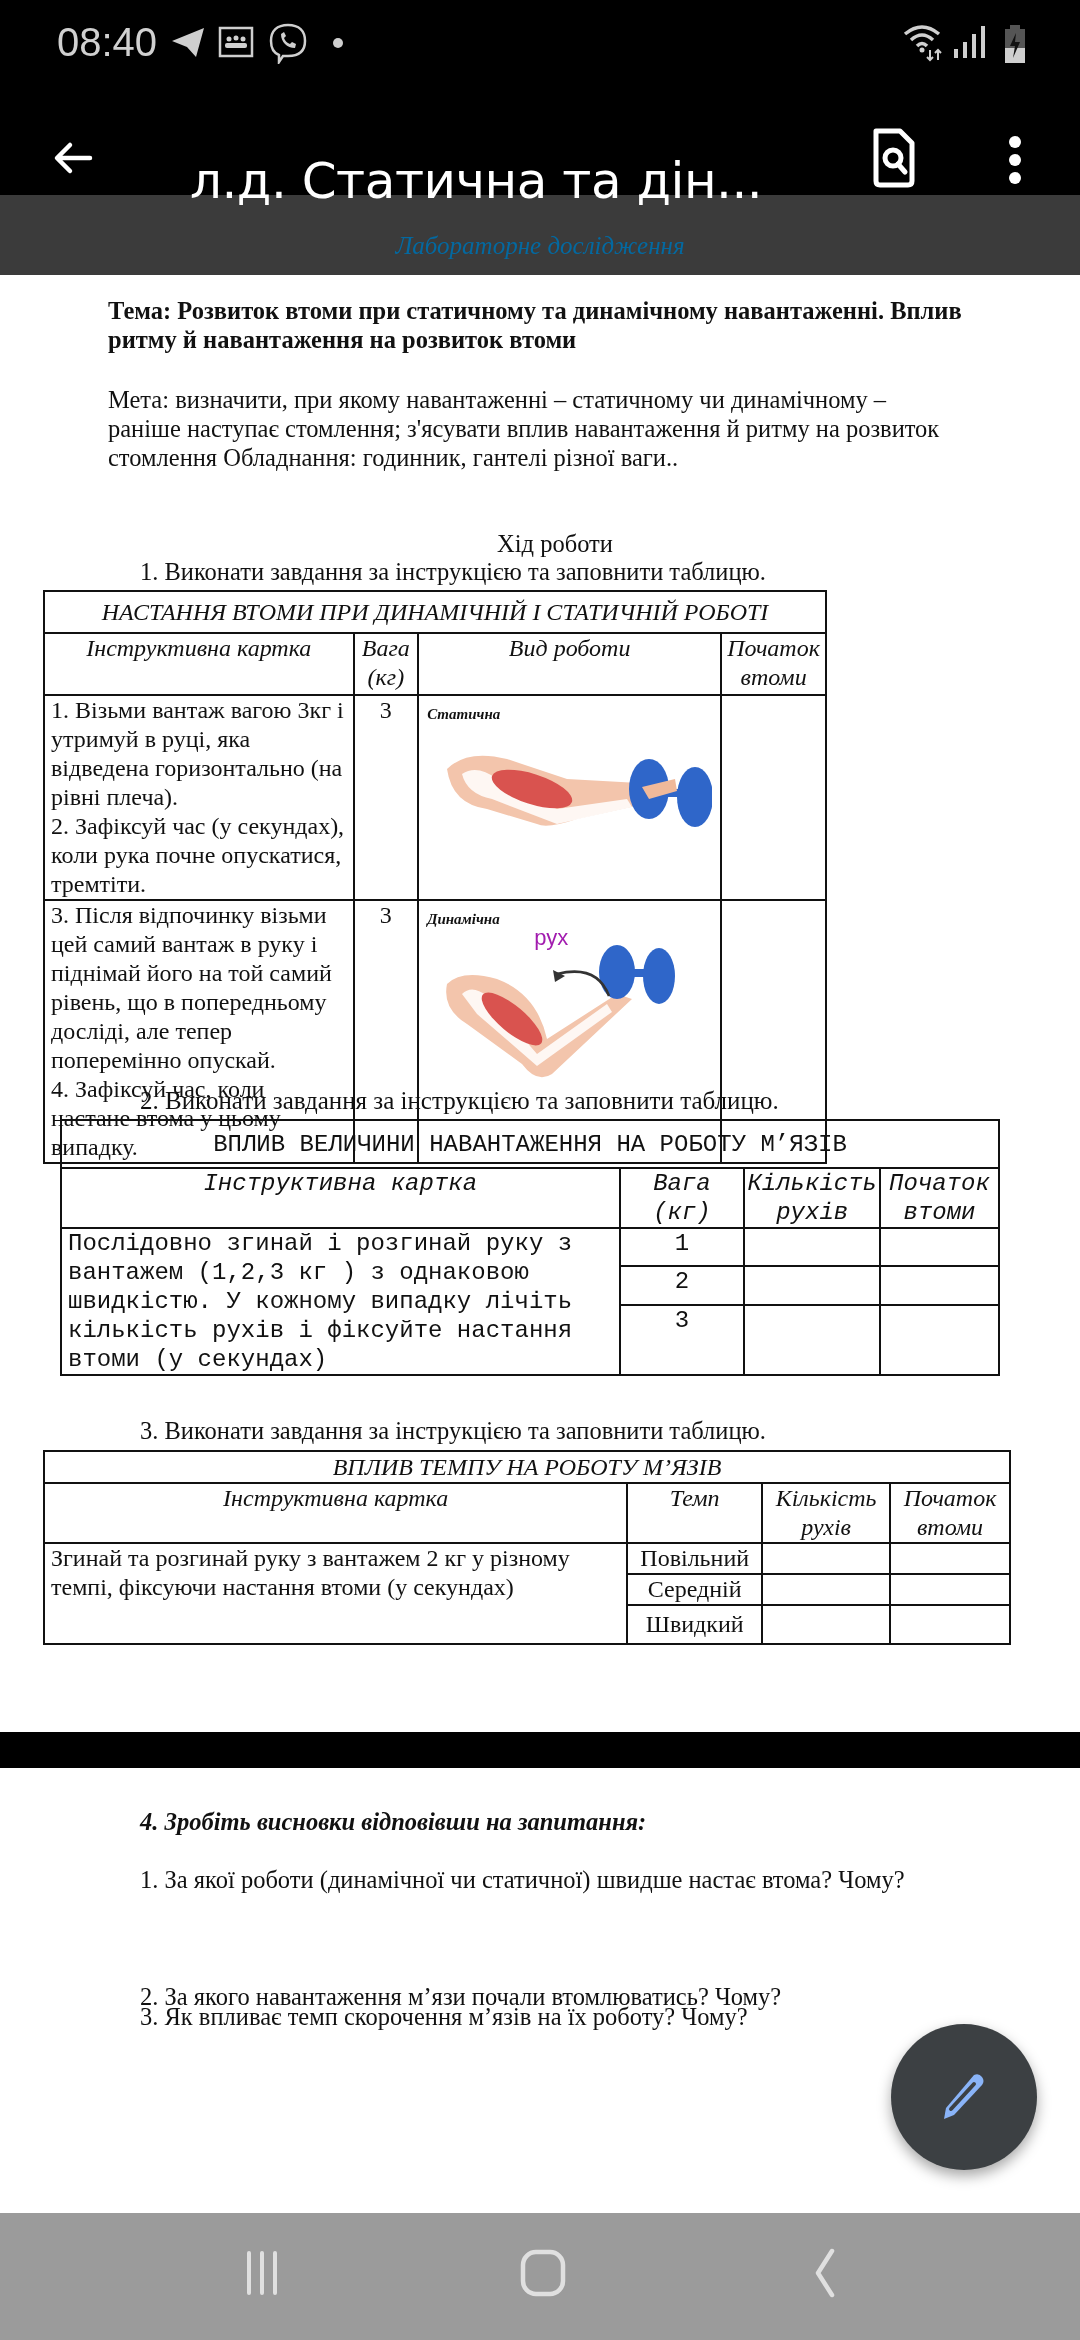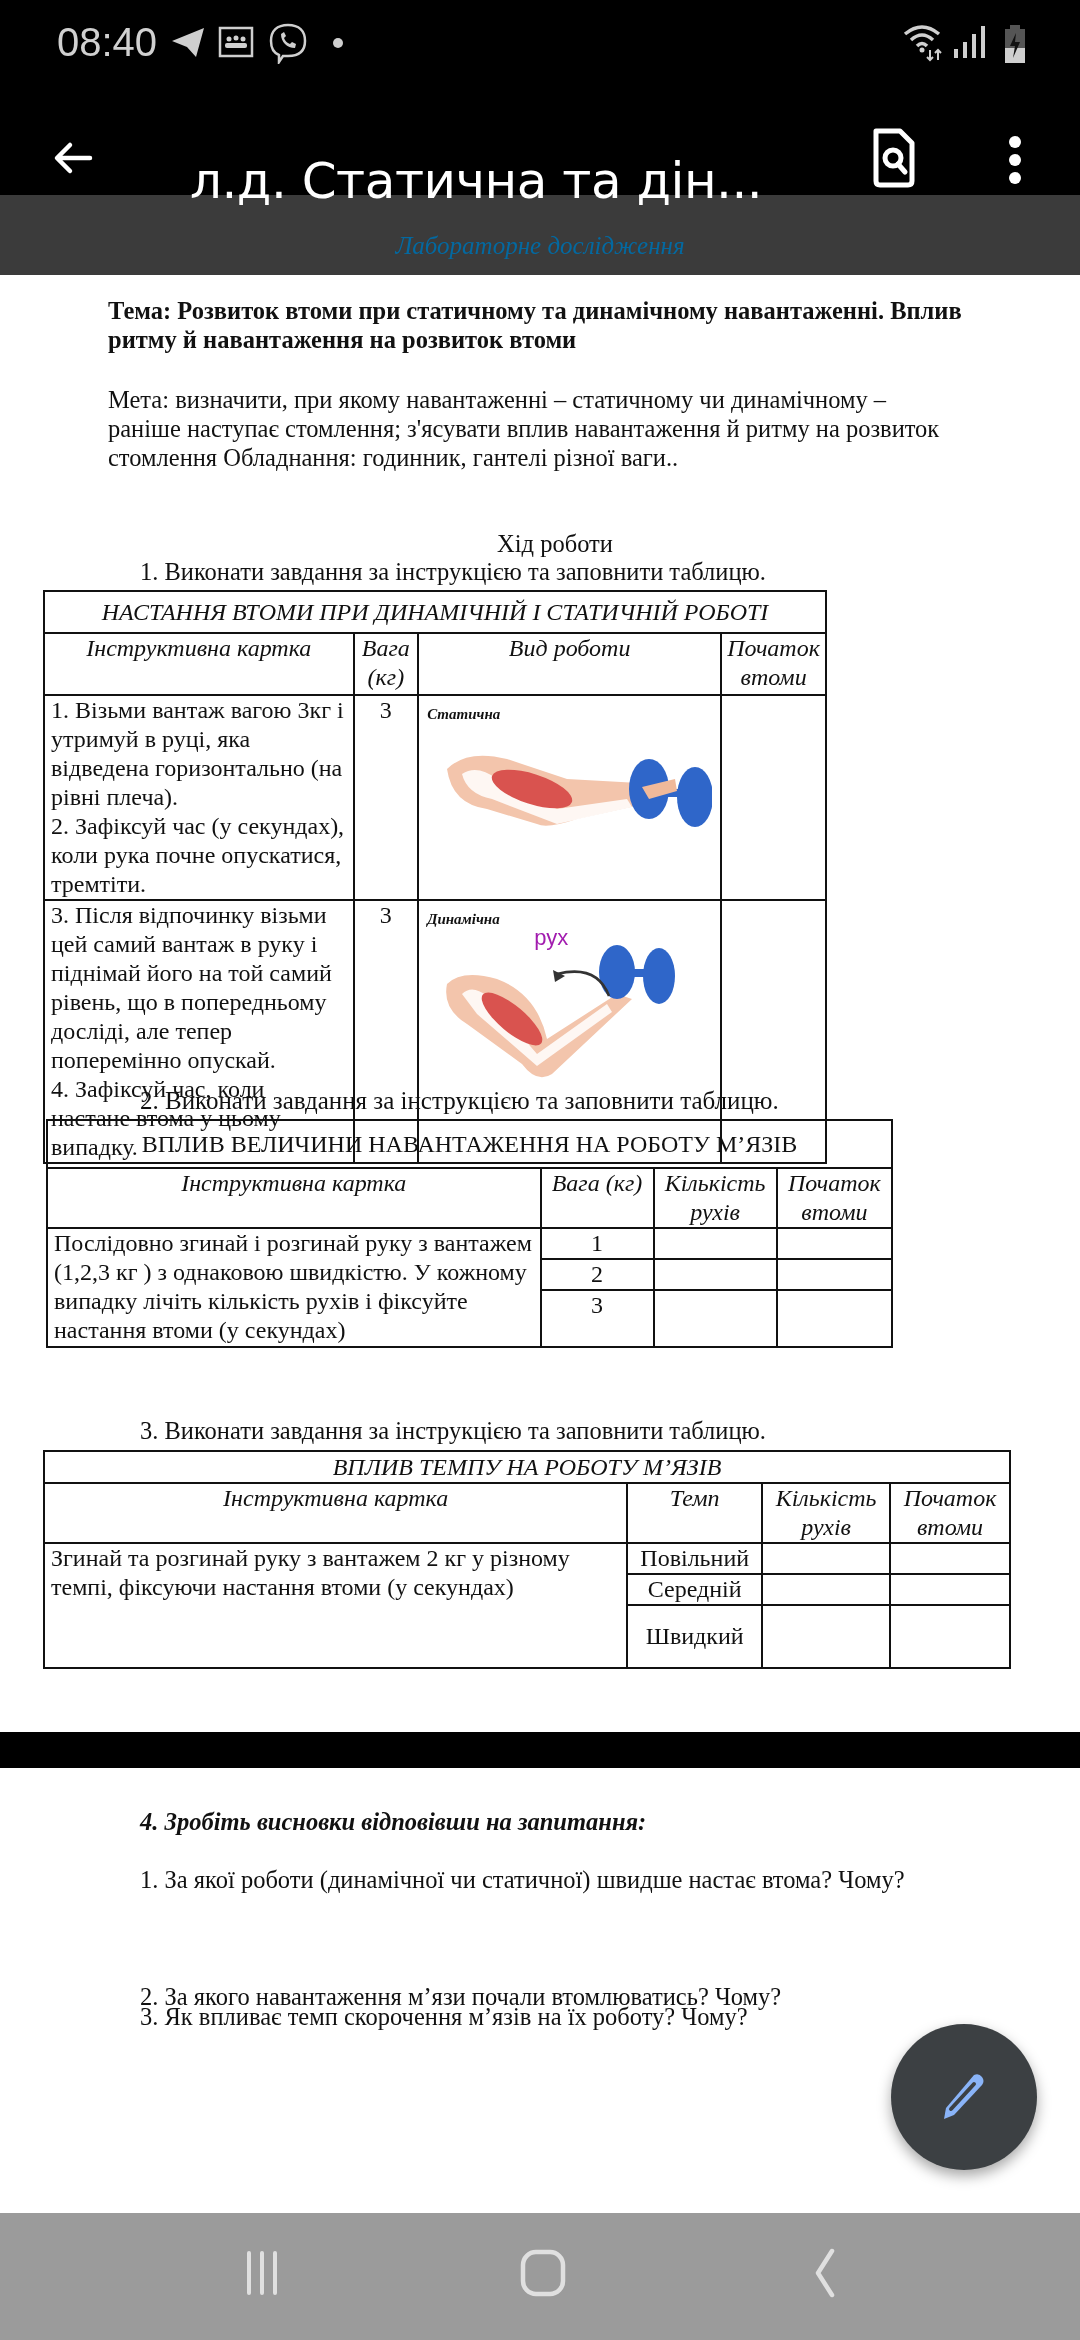--- a/index.html
+++ b/index.html
@@ -170,21 +170,21 @@
         <path d="M182 62 Q170 30 130 40" fill="none" stroke="#333" stroke-width="2.5"></path>
         <path d="M126 36 L128 48 L138 42 Z" fill="#333"></path>
       </svg>
     </td>
     <td></td>
   </tr>
 </tbody>
   </table>
 
 <div class="abs" style="left:140px;top:1087px;font-size:25px;">2.  Виконати завдання за інструкцією та заповнити таблицю.</div>
-<table style="left:46px;top:1119px;width:847px;">
+<table style="left:60px;top:1119px;width:940px;font-family:Liberation Mono, monospace;">
   <colgroup>
       <col style="width:590px">
       <col style="width:130px">
       <col style="width:128px">
       <col style="width:120px">
     </colgroup>
   <tbody>
       <tr style="height:48px">
     <td colspan="4" class="th-cap upright">ВПЛИВ ВЕЛИЧИНИ НАВАНТАЖЕННЯ НА РОБОТУ М’ЯЗІВ</td>
   </tr>
@@ -236,21 +236,21 @@
     <td class="num" style="padding:0 2px">Повільний</td>
     <td></td>
     <td></td>
   </tr>
   <tr style="height:30px">
     <td class="num" style="padding:0 2px">Середній</td>
     <td></td>
     <td></td>
   </tr>
   <tr style="height:30px">
-    <td class="num" style="padding:16px 2px">Швидкий</td>
+    <td class="num" style="padding:4px 2px">Швидкий</td>
     <td></td>
     <td></td>
   </tr>
 </tbody>
   </table>
 
 <div id="gap" class="abs"></div>
 
 <div class="abs bold" style="left:140px;top:1808px;font-size:24.5px;font-style:italic;">4.  Зробіть висновки відповівши на запитання:</div>
 <div class="abs" style="left:140px;top:1866px;font-size:24.5px;">1.  За якої роботи (динамічної чи статичної) швидше настає втома? Чому?</div>

